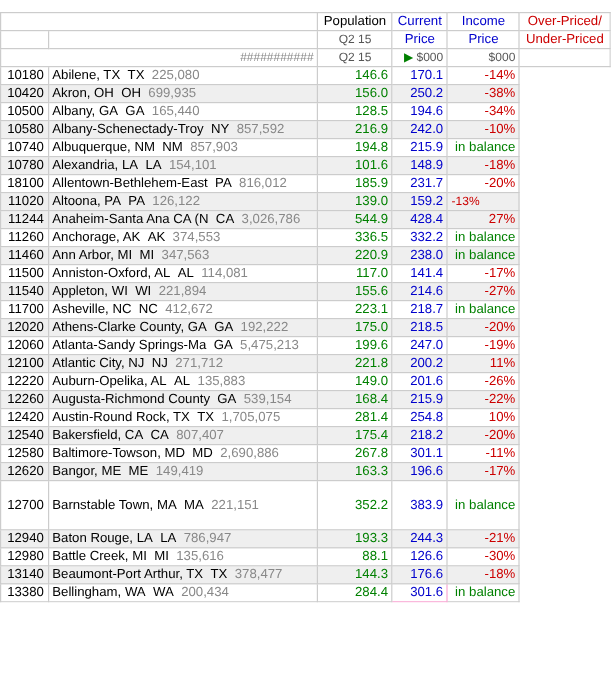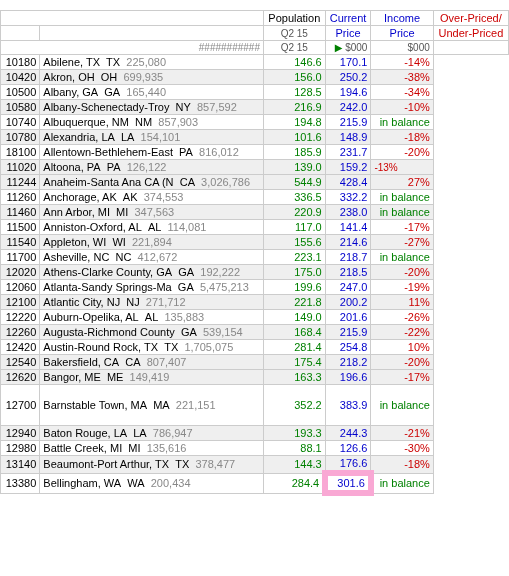--- a/index.html
+++ b/index.html
@@ -214,20 +214,27 @@
     <td style="text-align:right; color:#0000cc; font-size:11px; border:1px solid #ccc; padding:1px 3px;">254.8</td>
     <td style="text-align:right; font-size:11px; border:1px solid #ccc; padding:1px 3px; color:#cc0000;">10%</td>
   </tr>
       <tr style="background: rgb(239, 239, 239);">
     <td style="text-align:right; color:#000; font-size:11px; border:1px solid #ccc; padding:1px 3px;">12540</td>
     <td style="color:#000; font-size:11px; border:1px solid #ccc; padding:1px 3px;" colspan="1">Bakersfield, CA&nbsp;&nbsp;<span style="font-size:11px;">CA</span>&nbsp;&nbsp;<span style="color:#888;">807,407</span></td>
     <td style="text-align:right; color:#008000; font-size:11px; border:1px solid #ccc; padding:1px 3px;">175.4</td>
     <td style="text-align:right; color:#0000cc; font-size:11px; border:1px solid #ccc; padding:1px 3px;">218.2</td>
     <td style="text-align:right; font-size:11px; border:1px solid #ccc; padding:1px 3px; color:#cc0000;">-20%</td>
   </tr>
+      <tr style="background: rgb(255, 255, 255);">
+    <td style="text-align:right; color:#000; font-size:11px; border:1px solid #ccc; padding:1px 3px;">12580</td>
+    <td style="color:#000; font-size:11px; border:1px solid #ccc; padding:1px 3px;" colspan="1">Baltimore-Towson, MD&nbsp;&nbsp;<span style="font-size:11px;">MD</span>&nbsp;&nbsp;<span style="color:#888;">2,690,886</span></td>
+    <td style="text-align:right; color:#008000; font-size:11px; border:1px solid #ccc; padding:1px 3px;">267.8</td>
+    <td style="text-align:right; color:#0000cc; font-size:11px; border:1px solid #ccc; padding:1px 3px;">301.1</td>
+    <td style="text-align:right; font-size:11px; border:1px solid #ccc; padding:1px 3px; color:#cc0000;">-11%</td>
+  </tr>
       <tr style="background: rgb(239, 239, 239);">
     <td style="text-align:right; color:#000; font-size:11px; border:1px solid #ccc; padding:1px 3px;">12620</td>
     <td style="color:#000; font-size:11px; border:1px solid #ccc; padding:1px 3px;" colspan="1">Bangor, ME&nbsp;&nbsp;<span style="font-size:11px;">ME</span>&nbsp;&nbsp;<span style="color:#888;">149,419</span></td>
     <td style="text-align:right; color:#008000; font-size:11px; border:1px solid #ccc; padding:1px 3px;">163.3</td>
     <td style="text-align:right; color:#0000cc; font-size:11px; border:1px solid #ccc; padding:1px 3px;">196.6</td>
     <td style="text-align:right; font-size:11px; border:1px solid #ccc; padding:1px 3px; color:#cc0000;">-17%</td>
   </tr>
       <tr style="background: rgb(255, 255, 255);">
     <td style="text-align:right; color:#000; font-size:11px; border:1px solid #ccc; padding:1px 3px;">12700</td>
     <td style="color:#000; font-size:11px; border:1px solid #ccc; padding:1px 3px;" colspan="1">Barnstable Town, MA&nbsp;&nbsp;<span style="font-size:11px;">MA</span>&nbsp;&nbsp;<span style="color:#888;">221,151</span></td>
@@ -253,17 +260,17 @@
     <td style="text-align:right; color:#000; font-size:11px; border:1px solid #ccc; padding:1px 3px;">13140</td>
     <td style="color:#000; font-size:11px; border:1px solid #ccc; padding:1px 3px;" colspan="1">Beaumont-Port Arthur, TX&nbsp;&nbsp;<span style="font-size:11px;">TX</span>&nbsp;&nbsp;<span style="color:#888;">378,477</span></td>
     <td style="text-align:right; color:#008000; font-size:11px; border:1px solid #ccc; padding:1px 3px;">144.3</td>
     <td style="text-align:right; color:#0000cc; font-size:11px; border:1px solid #ccc; padding:1px 3px;">176.6</td>
     <td style="text-align:right; font-size:11px; border:1px solid #ccc; padding:1px 3px; color:#cc0000;">-18%</td>
   </tr>
       <tr style="background: rgb(255, 255, 255);">
     <td style="text-align:right; color:#000; font-size:11px; border:1px solid #ccc; padding:1px 3px;">13380</td>
     <td style="color:#000; font-size:11px; border:1px solid #ccc; padding:1px 3px;" colspan="1">Bellingham, WA&nbsp;&nbsp;<span style="font-size:11px;">WA</span>&nbsp;&nbsp;<span style="color:#888;">200,434</span></td>
     <td style="text-align:right; color:#008000; font-size:11px; border:1px solid #ccc; padding:1px 3px;">284.4</td>
-    <td style="text-align:right; color:#0000cc; font-size:11px; border:6px solid #f9a8d4; padding:1px 3px;">301.6</td>
+    <td style="text-align:right; color:#0000cc; font-size:11px; border:1px solid #f9a8d4; padding:1px 3px;">301.6</td>
     <td style="text-align:right; font-size:11px; border:1px solid #ccc; padding:1px 3px; color:#008000;">in balance</td>
   </tr>
     </tbody>
 </table>
 
 </body></html>

